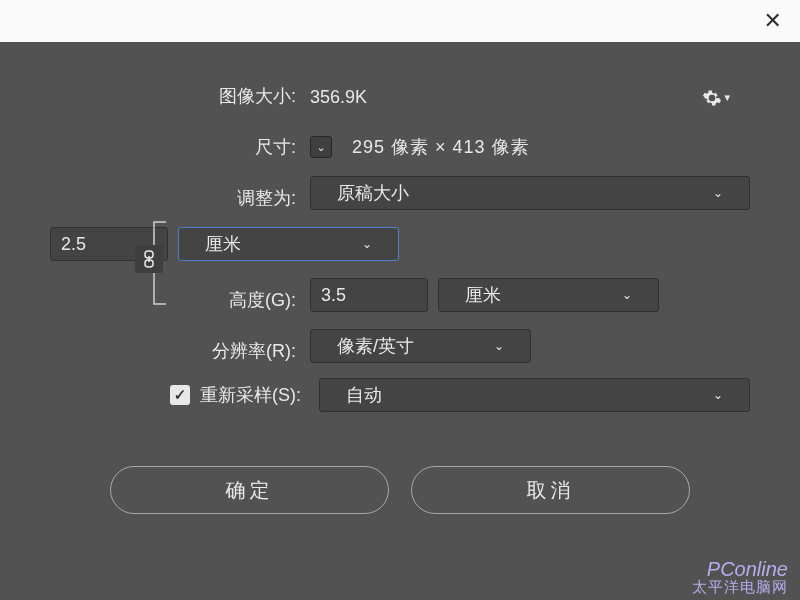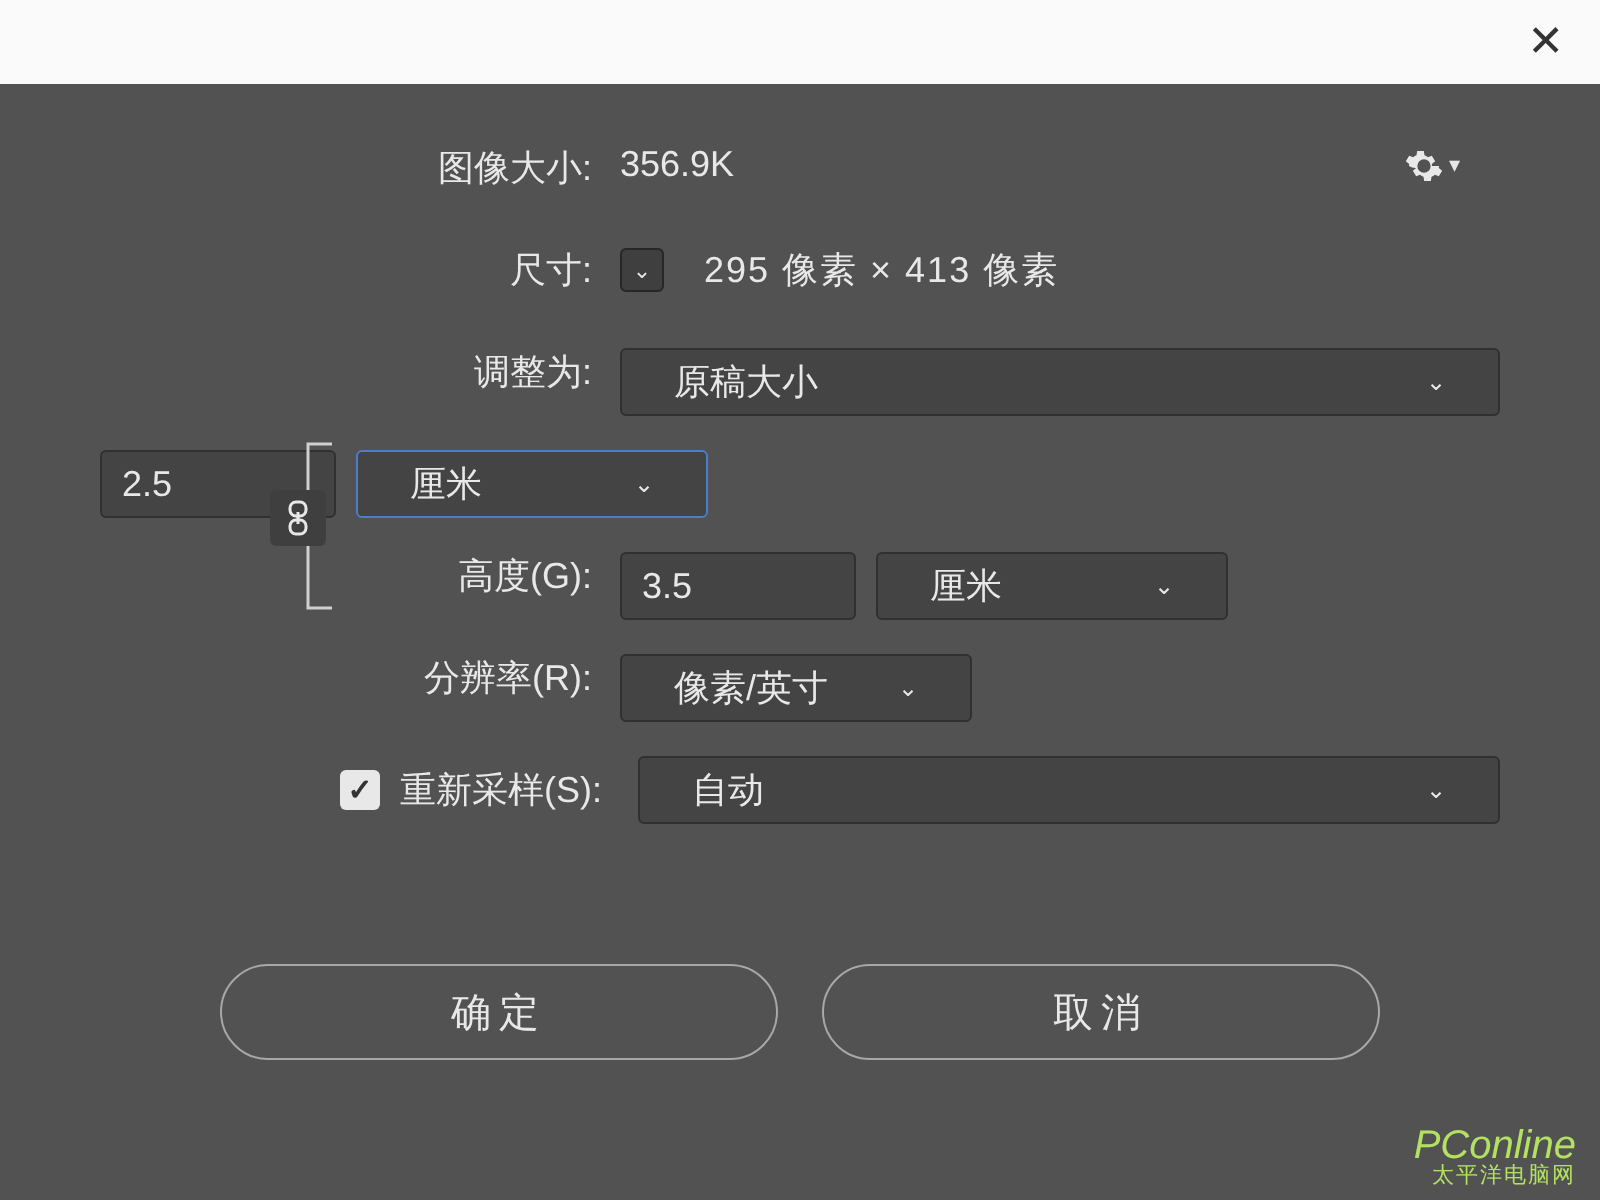--- a/index.html
+++ b/index.html
@@ -26,21 +26,21 @@
       font-weight: 300;
       color: #333;
       cursor: pointer;
       font-family: Arial, sans-serif;
     }
     .dialog {
       padding: 30px 50px 0 50px;
     }
     .row {
       display: flex;
-      align-items: flex-start;
+      align-items: flex-end;
       margin-bottom: 15px;
       min-height: 36px;
     }
     .label-col {
       width: 260px;
       text-align: right;
       padding-right: 14px;
       color: #e8e8e8;
     }
     .value-col {
@@ -77,21 +77,21 @@
       border-radius: 3px;
       height: 34px;
       display: flex;
       align-items: center;
       padding: 0 26px;
       color: #e8e8e8;
       cursor: pointer;
       position: relative;
     }
     .select.wide { flex: 1; }
-    .select.unit { width: 176px; }
+    .select.unit { width: 221px; }
     .select.focused { border: 1.5px solid #4a7ec9; }
     .chev {
       margin-left: auto;
       font-size: 12px;
     }
     .input {
       background: #444;
       border: 1px solid #303030;
       border-radius: 3px;
       height: 34px;
@@ -140,21 +140,21 @@
       justify-content: center;
       color: #333;
       font-size: 15px;
       font-weight: bold;
       cursor: pointer;
     }
     .checkbox-label { margin-right: 18px; }
     .buttons {
       display: flex;
       gap: 22px;
-      margin-top: 70px;
+      margin-top: 54px;
       padding: 0 60px;
     }
     .btn {
       flex: 1;
       height: 48px;
       background: transparent;
       border: 1.5px solid #a8a8a8;
       border-radius: 24px;
       color: #e8e8e8;
       font-size: 20px;
@@ -163,28 +163,28 @@
       display: flex;
       align-items: center;
       justify-content: center;
       letter-spacing: 4px;
     }
     .watermark {
       position: absolute;
       right: 12px;
       bottom: 6px;
       font-size: 20px;
-      color: #bef264;
+      color: #c4b5fd;
       font-style: italic;
       font-weight: 300;
       opacity: 0.9;
       text-align: right;
       line-height: 1;
     }
-    .watermark .cn { font-size: 11px; font-style: normal; letter-spacing: 1px; }
+    .watermark .cn { font-size: 15px; font-style: normal; letter-spacing: 1px; }
   </style>
 </head>
 <body>
 
 <div class="titlebar">
   <span class="close-x">✕</span>
 </div>
 
 <div class="dialog">
 

